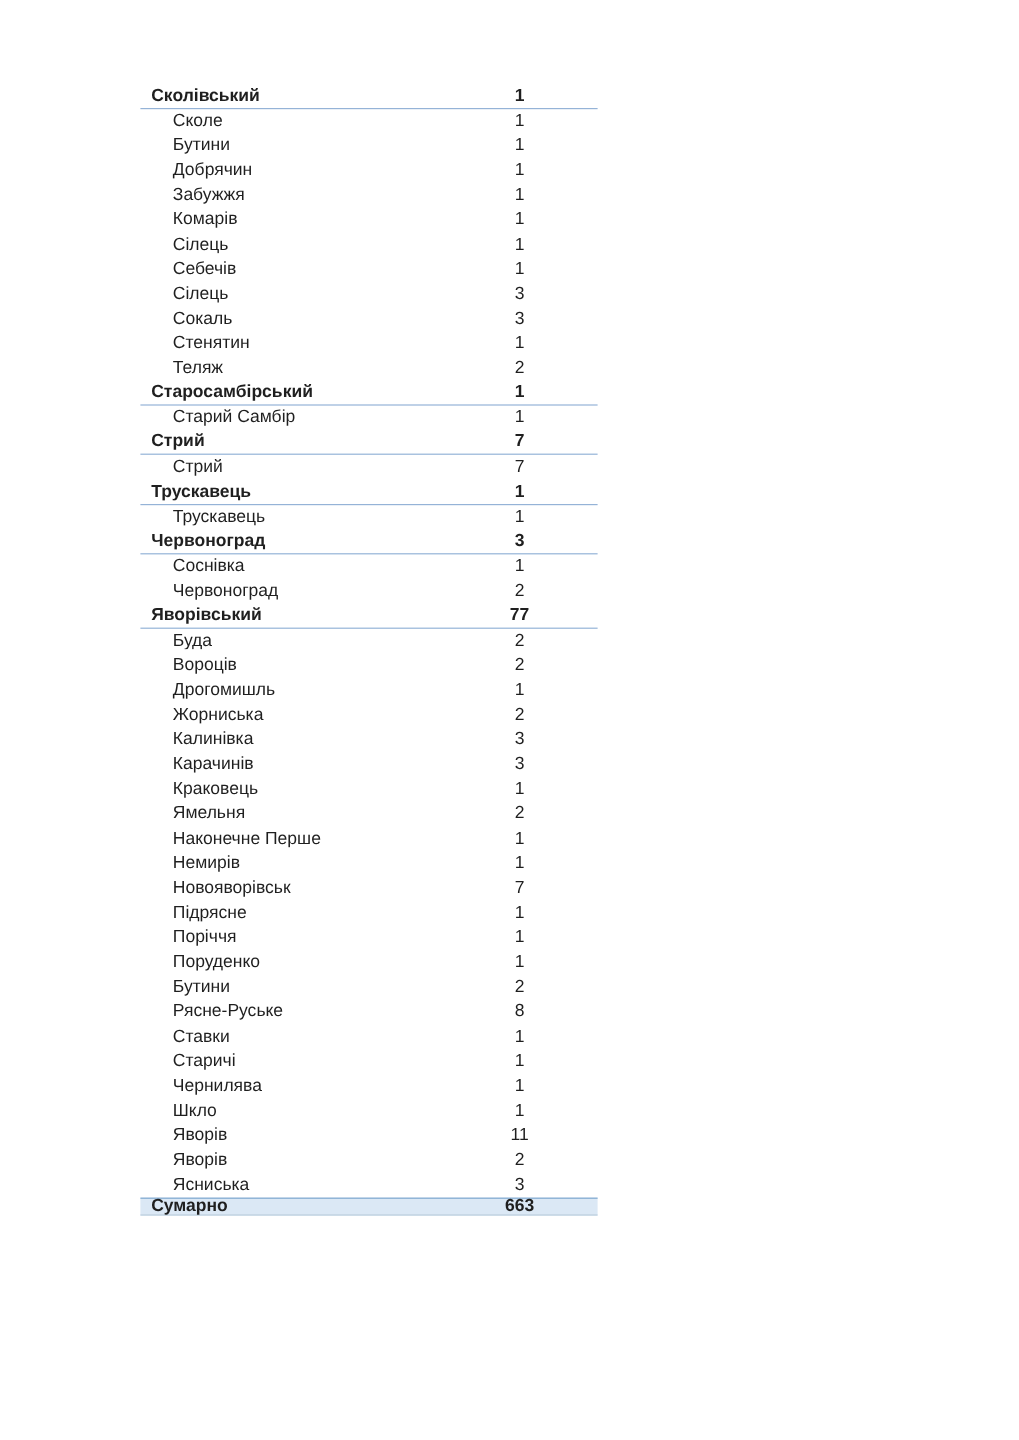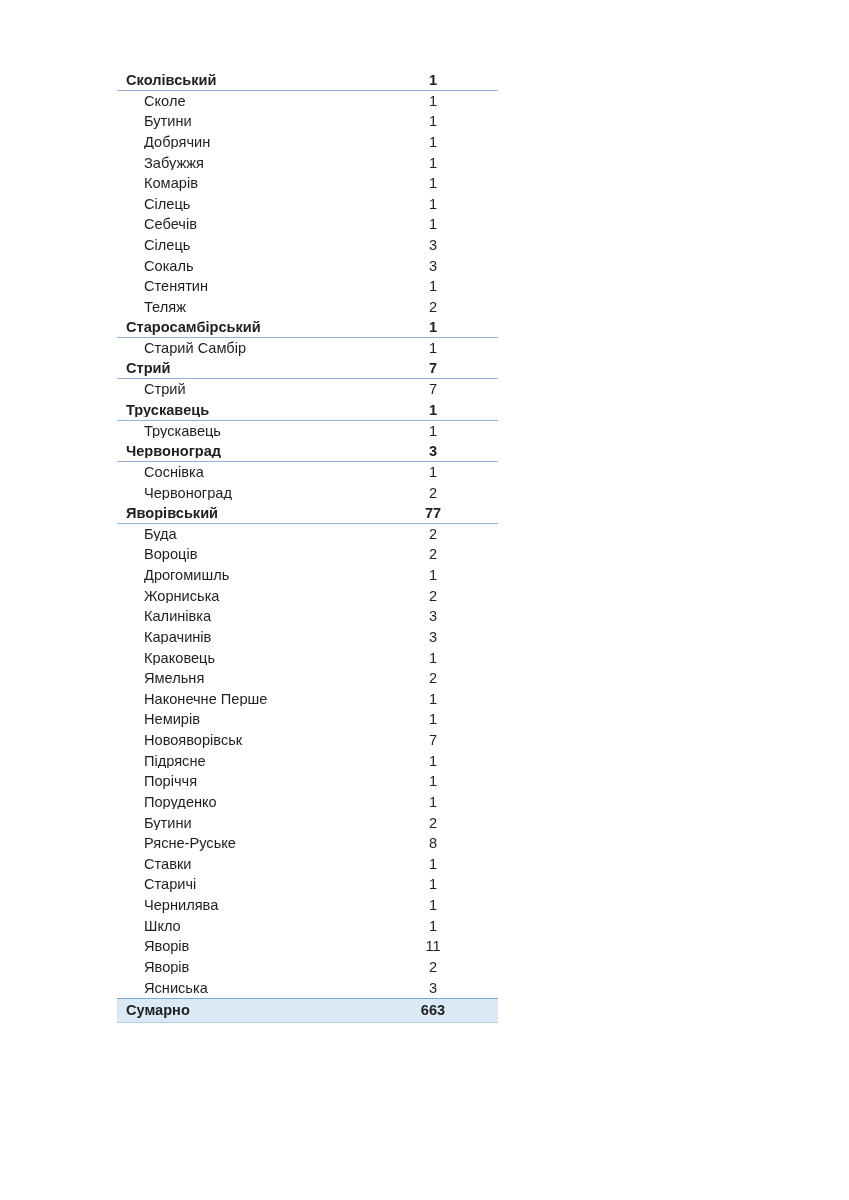--- a/index.html
+++ b/index.html
@@ -45,21 +45,21 @@
     border-bottom: 1px solid #95b3d7;
   }
   .row.district .name {
     padding-left: 9px;
   }
   .row.summary {
     font-weight: bold;
     background: #dbe8f5;
     border-top: 1px solid #7fa8d0;
     border-bottom: 1px solid #bccedd;
-    height: 25px;
+    height: 15px;
   }
   .row.summary .name {
     padding-left: 9px;
   }
 </style>
 </head>
 <body>
 
 <div class="table-wrap">
 

